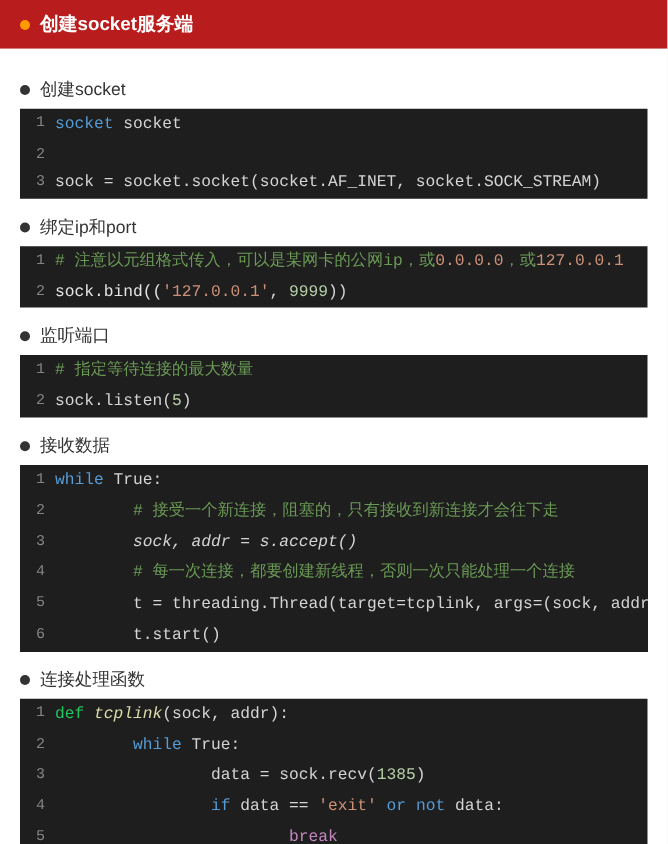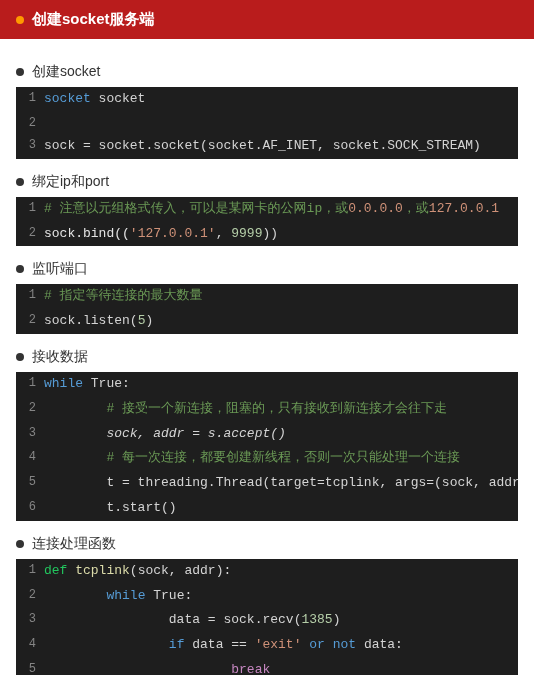--- a/index.html
+++ b/index.html
@@ -161,21 +161,21 @@
           <span class="line-code"><span style="color: rgb(212, 212, 212);">        t.start()</span></span>
         </div>
       </div>
       <div class="section-title">
         <span class="bullet"></span>
         <span>连接处理函数</span>
       </div>
       <div class="code-block">
         <div class="code-line">
           <span class="line-num">1</span>
-          <span class="line-code"><span style="color: #22c55e;">def</span><span style="color: rgb(212, 212, 212);"> </span><span style="color: rgb(220, 220, 170);">tcplink</span><span style="color: rgb(212, 212, 212);">(sock, addr):</span></span>
+          <span class="line-code"><span style="color: #22c55e;">def</span><span style="color: rgb(212, 212, 212);"> </span><span style="color: rgb(220, 220, 170); font-style: italic;">tcplink</span><span style="color: rgb(212, 212, 212);">(sock, addr):</span></span>
         </div>
         <div class="code-line">
           <span class="line-num">2</span>
           <span class="line-code"><span style="color: rgb(212, 212, 212);">        </span><span style="color: rgb(86, 156, 214);">while</span><span style="color: rgb(212, 212, 212);"> True:</span></span>
         </div>
         <div class="code-line">
           <span class="line-num">3</span>
           <span class="line-code"><span style="color: rgb(212, 212, 212);">                data = sock.recv(</span><span style="color: rgb(181, 206, 168);">1385</span><span style="color: rgb(212, 212, 212);">)</span></span>
         </div>
         <div class="code-line">

